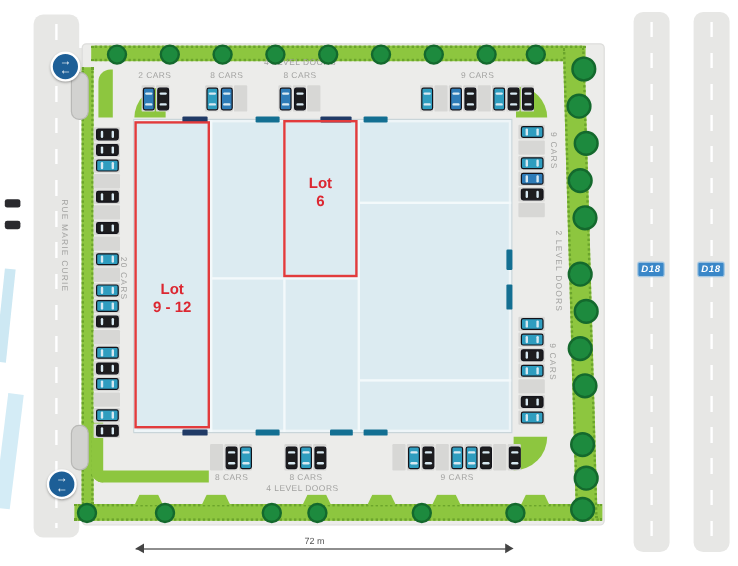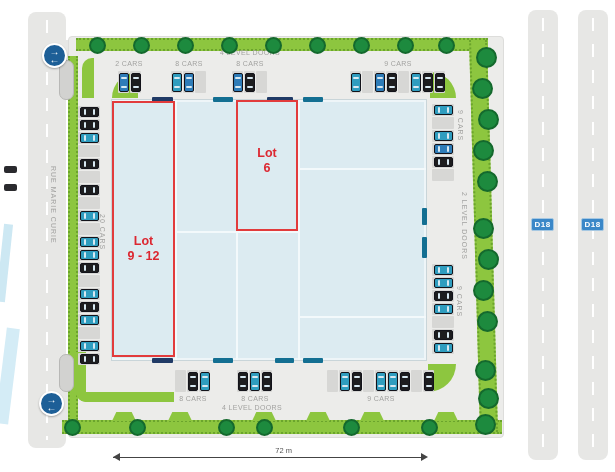--- a/index.html
+++ b/index.html
@@ -17,29 +17,29 @@
   .car{position:relative;border:1px solid #13131a;border-radius:2px;}
   .car-h::before,.car-h::after{content:'';position:absolute;left:1px;right:1px;height:2px;background:#d8e9f2;border-radius:1px;}
   .car-h::before{top:3px}.car-h::after{bottom:3px}
   .car-v::before,.car-v::after{content:'';position:absolute;top:1px;bottom:1px;width:2px;background:#d8e9f2;border-radius:1px;}
   .car-v::before{left:3px}.car-v::after{right:3px}
   .door{border-radius:1px;}
   .building{background:#dcebf1;border:2px solid #eef5f8;box-shadow:0 0 0 1px #c9d5d9;}
   .gridline{background:#f3f9fb;}
   .lot{border:2px solid #e23b3c;z-index:40;}
   .lotlabel{color:#dc2731;font-weight:bold;font-size:12.5px;text-align:center;line-height:15px;z-index:45;}
-  .badge{width:23px;height:13px;background:#3a87c8;border:1px solid #a6c8e2;border-radius:2px;color:#fff;font-size:8px;font-weight:bold;text-align:center;line-height:11px;letter-spacing:.5px;}
+  .badge{width:23px;height:13px;background:#3a87c8;border:1px solid #a6c8e2;border-radius:2px;color:#fff;font-size:8px;font-weight:bold;text-align:center;line-height:11px;letter-spacing:.5px;font-style:italic;}
   .tcircle{width:25px;height:25px;border-radius:50%;background:#1d5f97;border:2px solid #fff;box-shadow:0 1px 2px rgba(0,0,0,.3);display:flex;flex-direction:column;align-items:center;justify-content:center;color:#fff;font-weight:bold;z-index:60;}
   .tcircle span{font-size:10px;line-height:8px;display:block;}
   .ramp{background:#d2d2d0;border:1px solid #b8b8b6;border-radius:7px;}
   .bump{width:24px;height:9px;background:#8dc63f;clip-path:polygon(18% 0,82% 0,100% 100%,0 100%);}
   .platform{background:#ececea;border:1px solid #dddddb;border-radius:4px;}
   .dimline{height:1px;background:#444;}
   .dimarrow{width:0;height:0;border:4px solid transparent;}
-  .dimlabel{font-size:7.5px;color:#555;text-align:right;}
+  .dimlabel{font-size:7.5px;color:#555;text-align:center;}
   .wedge{background:#cde8f3;}
   .edgecar{background:#2a2a2e;border-radius:2px;}
 </style>
 </head>
 <body>
 
 <div class="stage" id="stage">
 
   <div class="abs wedge" style="left:0;top:224px;width:9px;height:78px;transform:rotate(6deg);"></div>
   <div class="abs wedge" style="left:1px;top:328px;width:13px;height:96px;transform:rotate(7deg);background:#d4ecf6;"></div>

